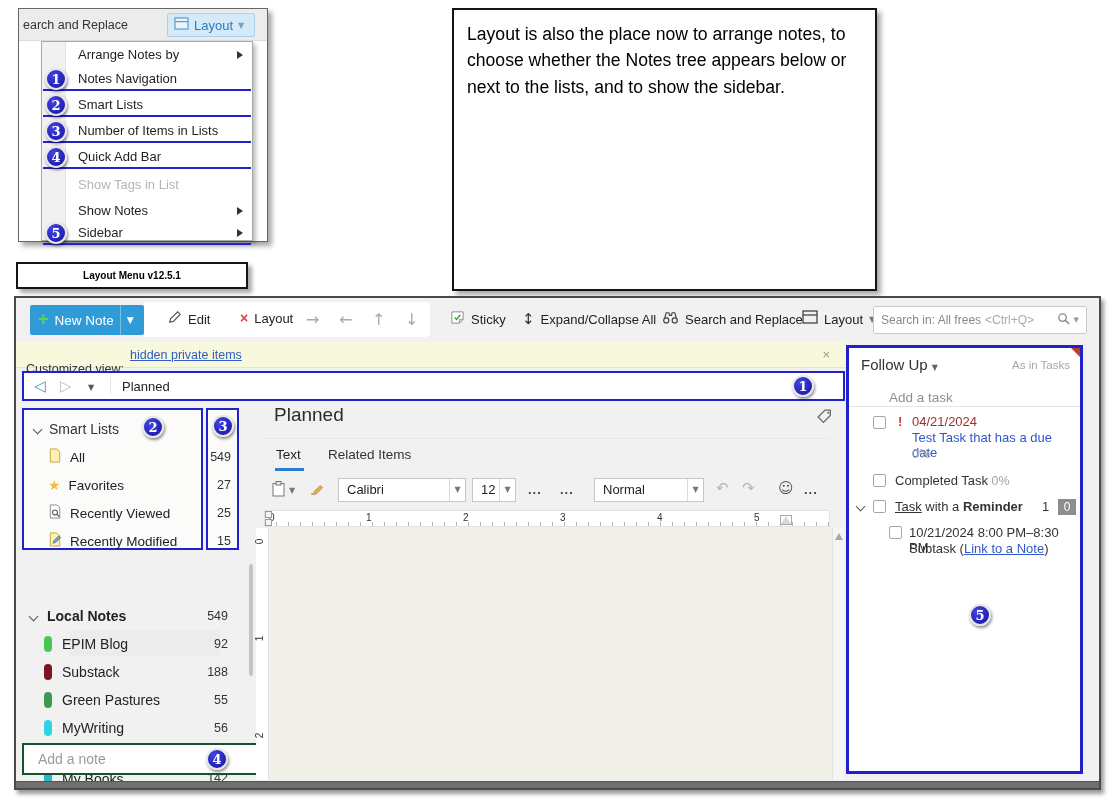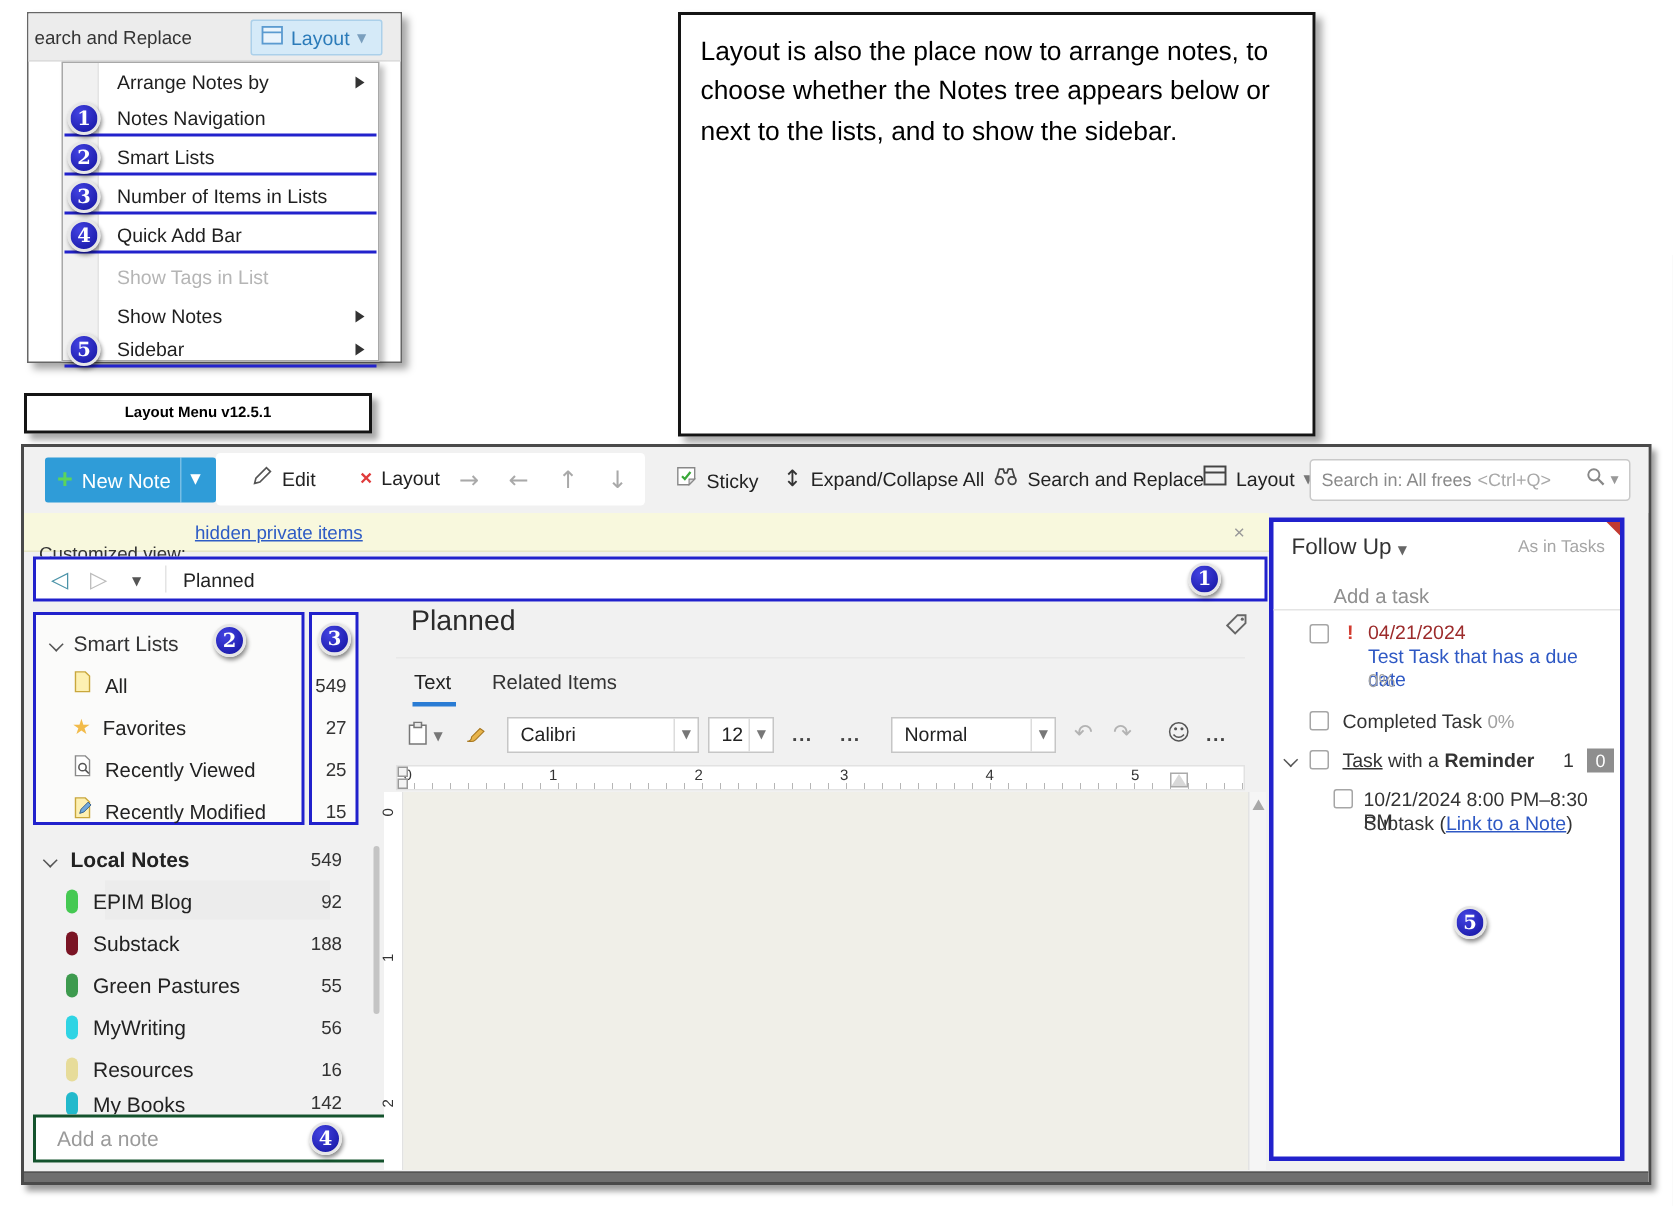--- a/index.html
+++ b/index.html
@@ -75,21 +75,21 @@
   .navDiv{ position:absolute; left:86px; top:4px; bottom:4px; width:1px; background:#e4e4e4; }
 
   
   .smartBox{ left:6px; top:110px; width:181px; height:142px; border:2px solid #2121cc; background:#fbfbfa; }
   .countBox{ left:190px; top:110px; width:33px; height:142px; border:2px solid #2121cc; background:#fbfbfa; }
   .chev{ display:inline-block; width:7px; height:7px; border-left:1.6px solid #555; border-bottom:1.6px solid #555;
          transform:rotate(-45deg); }
   .srow{ position:absolute; left:0; right:0; height:26px; display:flex; align-items:center; gap:8px; padding-left:24px;}
   .srow .lbl{ font-size:13.5px; color:#222; }
   .cnum{ position:absolute; right:6px; font-size:12.5px; color:#333; }
-  .lrow{ position:absolute; left:14px; width:210px; height:26px; display:flex; align-items:center; gap:10px; }
+  .lrow{ position:absolute; left:14px; width:210px; height:26px; display:flex; align-items:center; gap:10px;margin-top:43px; }
   .pill{ width:8px; height:16px; border-radius:4px; }
   .lrow .lbl{ font-size:14px; color:#222; }
   .lrow .cnt{ position:absolute; right:12px; font-size:12.5px; color:#333; }
   .addBox{ left:6px; top:445px; width:241px; height:32px; border:2px solid #14532d; background:#fff; }
   .addBox .ph{ position:absolute; left:14px; top:6px; font-size:14px; color:#9a9a9a; }
   .sbScroll{ left:233px; top:266px; width:4px; height:112px; background:#c4c4c4; border-radius:2px;}
 
   
   .edTitle{ left:258px; top:106px; font-size:19px; color:#2b2b2b; }
   .edSep{ left:248px; top:140px; width:566px; height:1px; background:#e8e8e8; }

